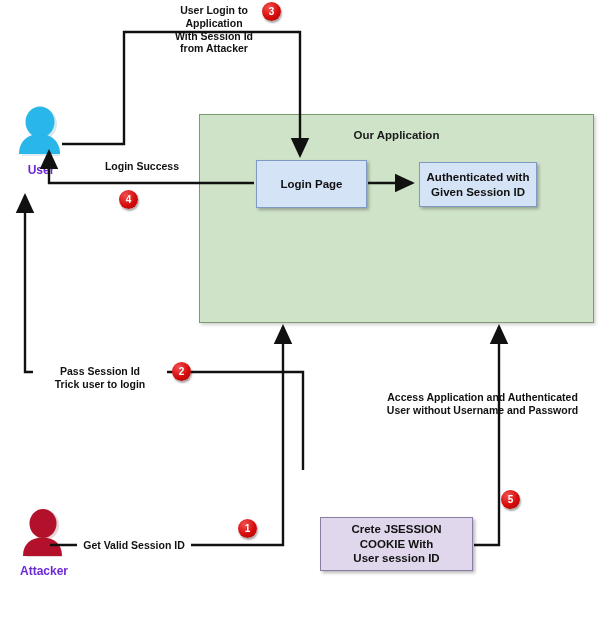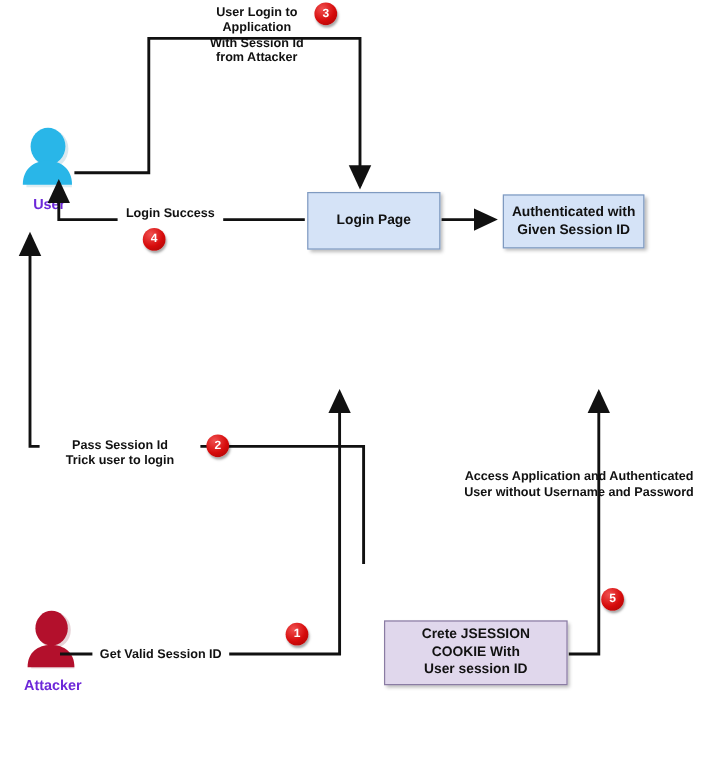--- a/index.html
+++ b/index.html
@@ -103,20 +103,23 @@
     z-index: 20;
     pointer-events: none;
   }
   .txt-layer { position: absolute; left:0; top:0; width:603px; height:644px; z-index:30; }
 </style>
 </head>
 <body>
 
 <div id="canvas">
 
+  <div class="zone app-zone" style="left:199px; top:114px; width:395px; height:209px;">
+    <div class="zone-label" style="top:14px;">Our Application</div>
+  </div>
 
 
   <div class="node node-blue" style="left:256px; top:160px; width:111px; height:48px;text-align:center;">
     <span>Login Page</span>
   </div>
 
   <div class="node node-blue" style="left:419px; top:162px; width:118px; height:45px; white-space:pre-line;">
     <span style="white-space:pre-line;">Authenticated with
 Given Session ID</span>
   </div>
@@ -170,21 +173,21 @@
   </svg>
 
   <div class="txt-layer">
 
     <div class="edge-label center" style="left:155px; top:4px; width:118px;">User Login to
 Application
 With Session Id
 from Attacker</div>
     <div class="badge" style="left:262px; top:2px;">3</div>
 
-    <div class="edge-label center" style="left:98px; top:172px; width:88px; background:#ffffff;">Login Success</div>
+    <div class="edge-label center" style="left:98px; top:160px; width:88px; background:#ffffff;">Login Success</div>
     <div class="badge" style="left:119px; top:190px;">4</div>
 
     <div class="edge-label left" style="left:33px; top:365px; width:134px; background:#ffffff;">Pass Session Id
 Trick user to login</div>
     <div class="badge" style="left:172px; top:362px;">2</div>
 
     <div class="edge-label left" style="left:77px; top:539px; width:114px; background:#ffffff;">Get Valid Session ID</div>
     <div class="badge" style="left:238px; top:519px;">1</div>
 
     <div class="edge-label center" style="left:381px; top:391px; width:203px;">Access Application and Authenticated

